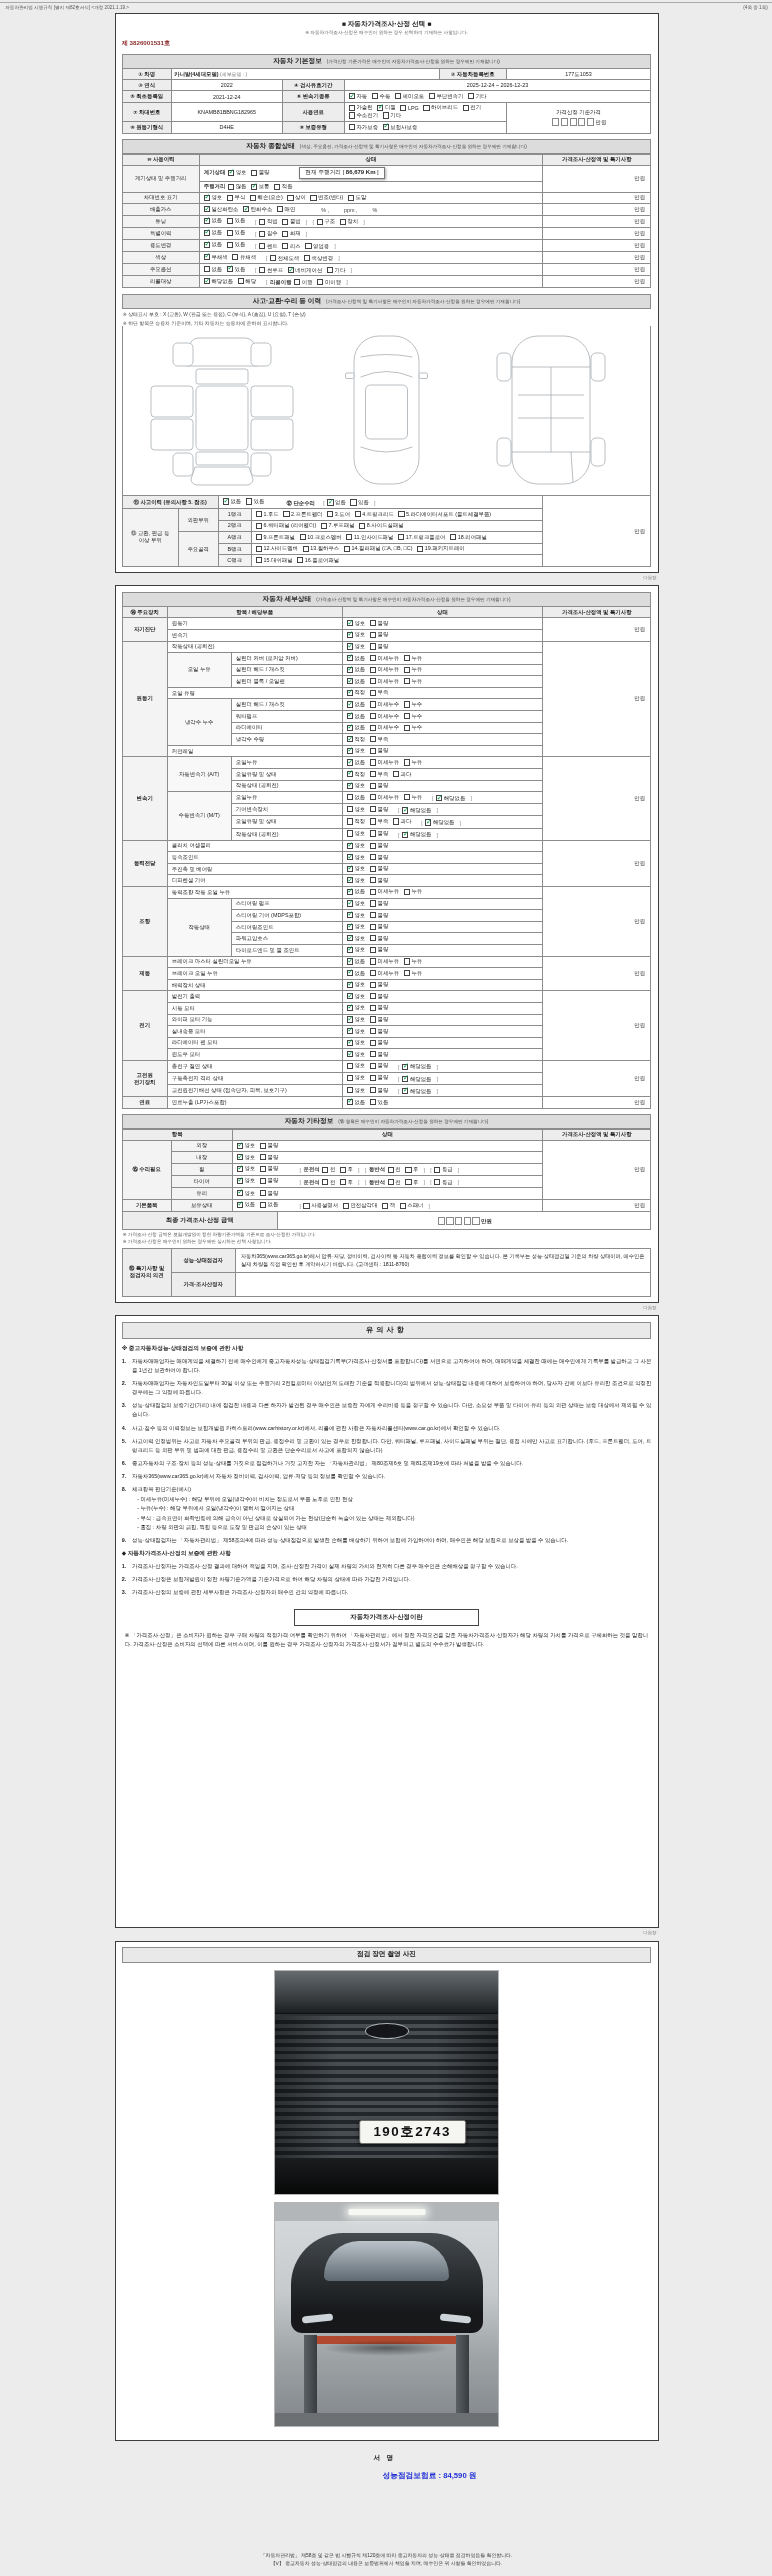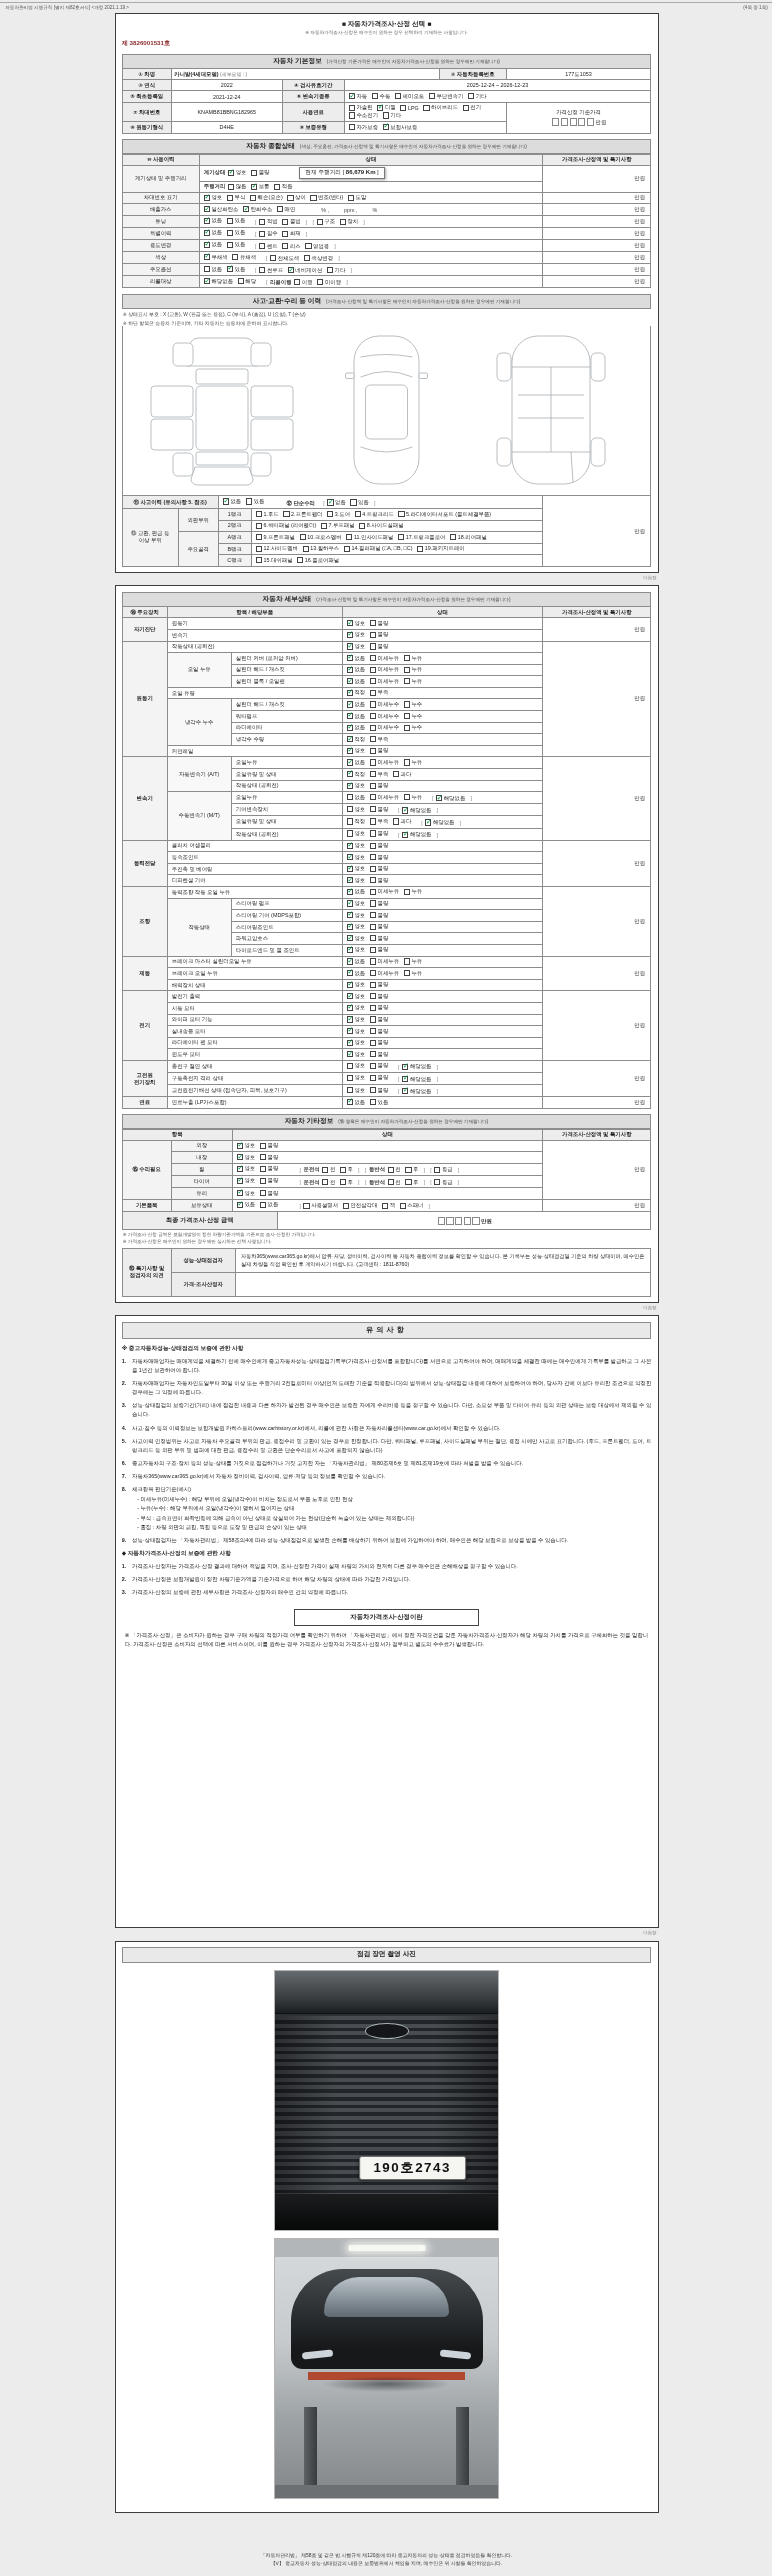--- a/index.html
+++ b/index.html
@@ -55,21 +55,21 @@
 .nsub{font-weight:bold;font-size:5.7px;margin:5.2px 0 4.1px}
 .nitem{display:flex;font-size:5.4px;line-height:1.68;margin-bottom:4.1px;text-align:justify}
 .nno{width:10.3px;flex:none;font-weight:bold}
 .ntext{flex:1}
 .nbullets{margin-top:1px}
 .nb{padding-left:5.2px}
 .defbox{width:185px;margin:11.3px auto 5.2px;border:0.8px solid #444;text-align:center;font-weight:bold;font-size:6.4px;padding:3.1px}
 .defp{font-size:5.4px;line-height:1.68;text-align:justify;padding:0 3.1px}
 .photobox{min-height:489px}
 .phead{text-align:center;font-weight:bold;font-size:6.7px;border:0.5px solid #8c8c8c;background:#e9e9e9;padding:2.6px;margin-bottom:4.1px}
-.photo{position:relative;width:225px;height:261px;margin:7.2px auto;overflow:hidden;background:#2e3134;border:0.5px solid #b5b5b5}
+.photo{position:relative;width:225px;height:225px;margin:7.2px auto;overflow:hidden;background:#2e3134;border:0.5px solid #b5b5b5}
 .p1-hood{position:absolute;top:0;left:0;right:0;height:43px;background:linear-gradient(180deg,#666b6f,#34383b 70%,#1b1e20);border-bottom:1.5px solid #0f1011}
 .p1-grille{position:absolute;top:45px;left:0;right:0;bottom:36px;background:linear-gradient(90deg,rgba(0,0,0,.4),rgba(0,0,0,0) 28%,rgba(0,0,0,0) 72%,rgba(0,0,0,.4)),repeating-linear-gradient(180deg,#484d51 0px,#484d51 4.1px,#222529 4.1px,#222529 7.7px)}
 .p1-emblem{position:absolute;top:52px;left:50%;transform:translateX(-50%);width:44px;height:15.5px;border:1.5px solid #a9b1b5;border-radius:50%;background:#141619}
 .p1-bumper{position:absolute;bottom:0;left:0;right:0;height:36px;background:linear-gradient(#1a1c1e,#070808)}
 .plate{position:absolute;bottom:50px;left:50%;transform:translateX(-26%);width:107px;height:24px;background:#f5f6f2;border:1px solid #6d6d6d;border-radius:2.6px;display:flex;align-items:center;justify-content:center;font-size:13.4px;font-weight:bold;letter-spacing:1.5px;color:#111;box-shadow:0 1px 3.6px rgba(0,0,0,.55)}
 .photo2{background:linear-gradient(180deg,#d8dbdd 0%,#c6cacd 40%,#9fa4a7 68%,#82868a 100%)}
 .p2-ceil{position:absolute;top:0;left:0;right:0;height:17.5px;background:#b2b6b9}
 .p2-lamp{position:absolute;top:5.2px;left:50%;transform:translateX(-50%);width:77px;height:6.2px;background:#f6f8f3;box-shadow:0 0 8.2px 2.6px rgba(255,255,248,.85);border-radius:1.5px}
 .p2-car{position:absolute;top:30px;left:15.5px;right:15.5px;height:100px;background:linear-gradient(180deg,#454a4e,#16181a 80%);border-radius:52px 52px 11.3px 11.3px}
 .p2-glass{position:absolute;top:38px;left:49px;right:49px;height:40px;background:linear-gradient(180deg,#c4cdd3,#636e77);border-radius:36px 36px 5.2px 5.2px;opacity:.93}
@@ -1583,20 +1583,27 @@
         <div class="p2-lightL"></div>
         <div class="p2-lightR"></div>
         <div class="p2-lift"></div>
         <div class="p2-shadow"></div>
         <div class="p2-postL"></div>
         <div class="p2-postR"></div>
         <div class="p2-floor"></div>
       </div>
     </div>
 
+    <div class="sigblock">
+      <div class="signlabel">서명</div>
+      <div class="insurance">
+        <span>성능점검보험료 :</span>
+        <b>84,590 원</b>
+      </div>
+    </div>
   </div>
 
   <div class="bottomlines">
     <div>「자동차관리법」 제58조 및 같은 법 시행규칙 제120조에 따라 중고자동차의 성능·상태를 점검하였음을 확인합니다.</div>
     <div>【Ⅴ】 중고자동차 성능·상태점검의 내용은 보증범위에서 책임을 지며, 매수인은 위 사항을 확인하였습니다.</div>
   </div>
 </div>
 
 
 </body></html>

